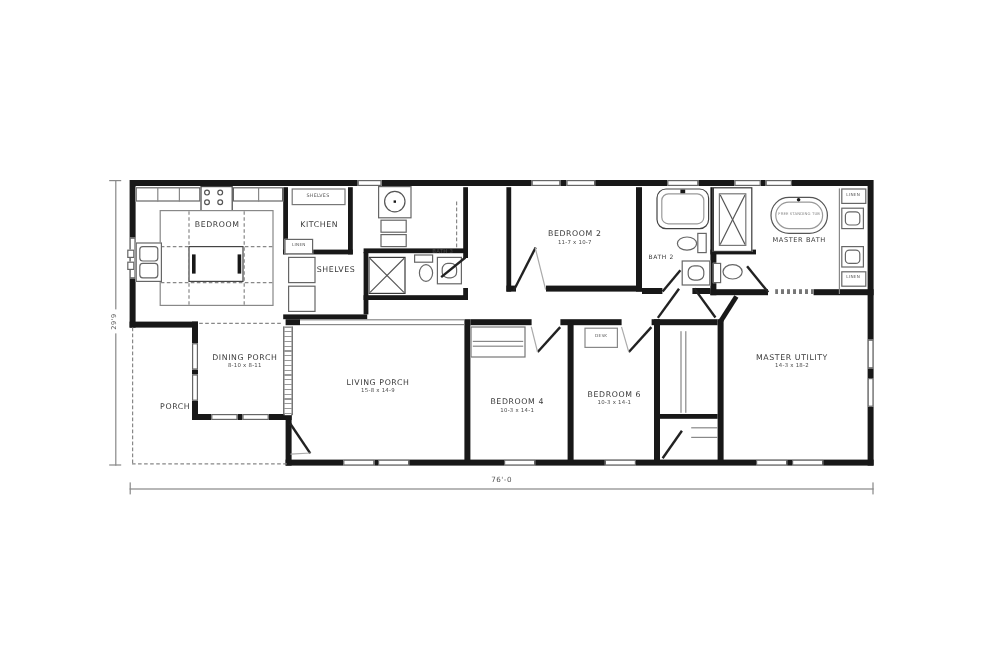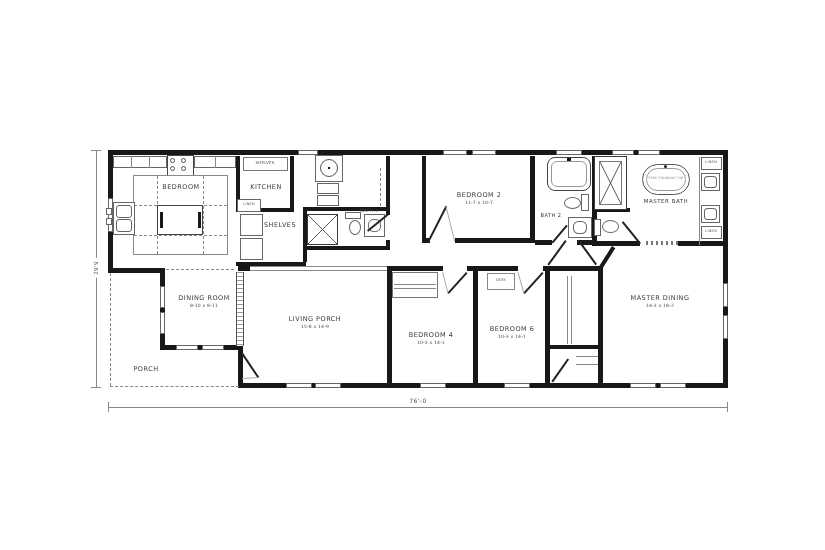--- a/index.html
+++ b/index.html
@@ -202,31 +202,31 @@
   <div class="door" style="left:552px;top:381px;width:28px;transform:rotate(-55deg)"></div>
 
   <div class="lbl" style="left:181px;top:184px">BEDROOM</div>
   <div class="lbl" style="left:266px;top:184px">KITCHEN</div>
   <div class="lbl" style="left:280px;top:222px">SHELVES</div>
   <div class="lbl sub" style="left:369px;top:209px">BATH 3</div>
   <div class="lbl" style="left:479px;top:192px">BEDROOM 2</div>
   <div class="lbl sub" style="left:479px;top:201px">11-7 x 10-7</div>
   <div class="lbl" style="left:551px;top:213px;font-size:5px">BATH 2</div>
   <div class="lbl" style="left:666px;top:199px;font-size:5.5px">MASTER BATH</div>
-  <div class="lbl" style="left:204px;top:295px">DINING ROOM</div>
+  <div class="lbl" style="left:204px;top:295px">DINING PORCH</div>
   <div class="lbl sub" style="left:204px;top:304px">8-10 x 8-11</div>
   <div class="lbl" style="left:315px;top:316px">LIVING PORCH</div>
   <div class="lbl sub" style="left:315px;top:325px">15-8 x 14-9</div>
   <div class="lbl" style="left:431px;top:332px">BEDROOM 4</div>
   <div class="lbl sub" style="left:431px;top:341px">10-3 x 14-1</div>
   <div class="lbl" style="left:512px;top:326px">BEDROOM 6</div>
   <div class="lbl sub" style="left:512px;top:335px">10-3 x 14-1</div>
-  <div class="lbl" style="left:660px;top:295px">MASTER DINING</div>
+  <div class="lbl" style="left:660px;top:295px">MASTER UTILITY</div>
   <div class="lbl sub" style="left:660px;top:304px">14-3 x 18-2</div>
-  <div class="lbl" style="left:146px;top:366px">PORCH</div>
+  <div class="lbl" style="left:146px;top:336px">PORCH</div>
 
   <div class="gl" style="left:108px;top:407px;width:620px;height:1px"></div>
   <div class="gl" style="left:108px;top:402px;width:1px;height:10px"></div>
   <div class="gl" style="left:727px;top:402px;width:1px;height:10px"></div>
   <div class="lbl dim" style="left:418px;top:398px">76'-0</div>
   <div class="gl" style="left:96px;top:150px;width:1px;height:238px"></div>
   <div class="gl" style="left:91px;top:150px;width:10px;height:1px"></div>
   <div class="gl" style="left:91px;top:387px;width:10px;height:1px"></div>
   <div class="dim rot" style="position:absolute;left:96px;top:268px;font-size:5.5px">29'9</div>
 

